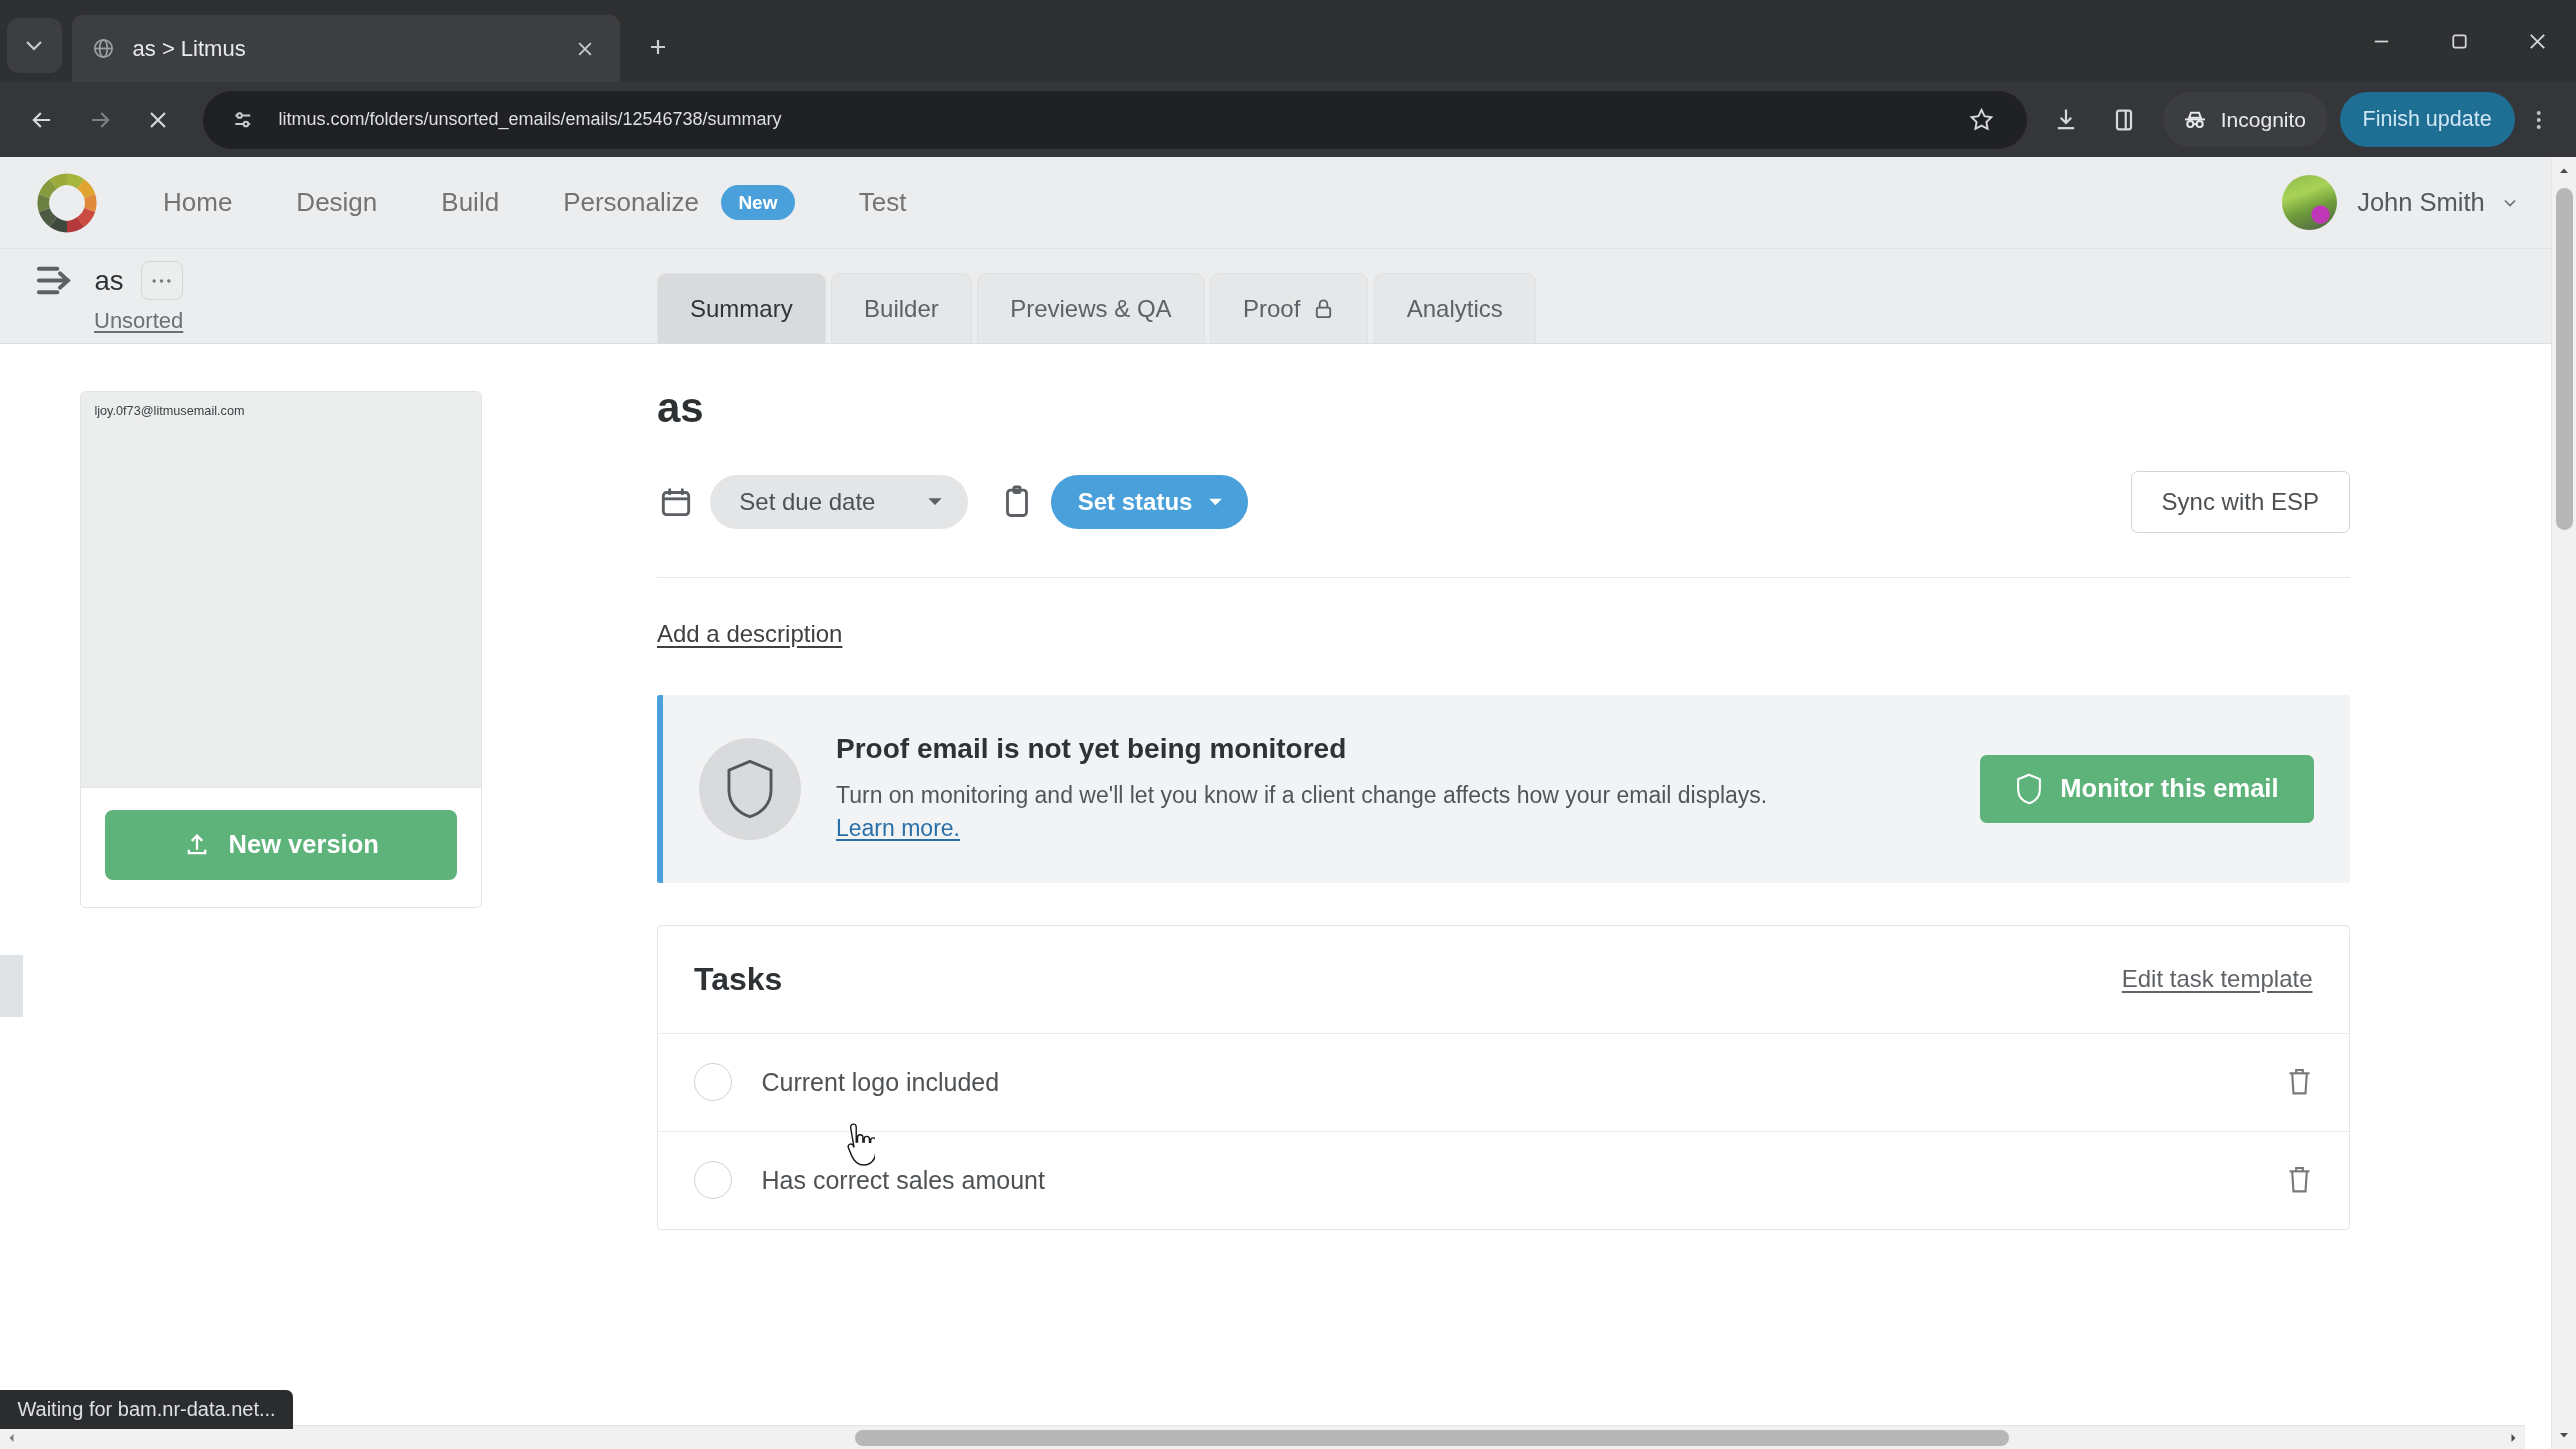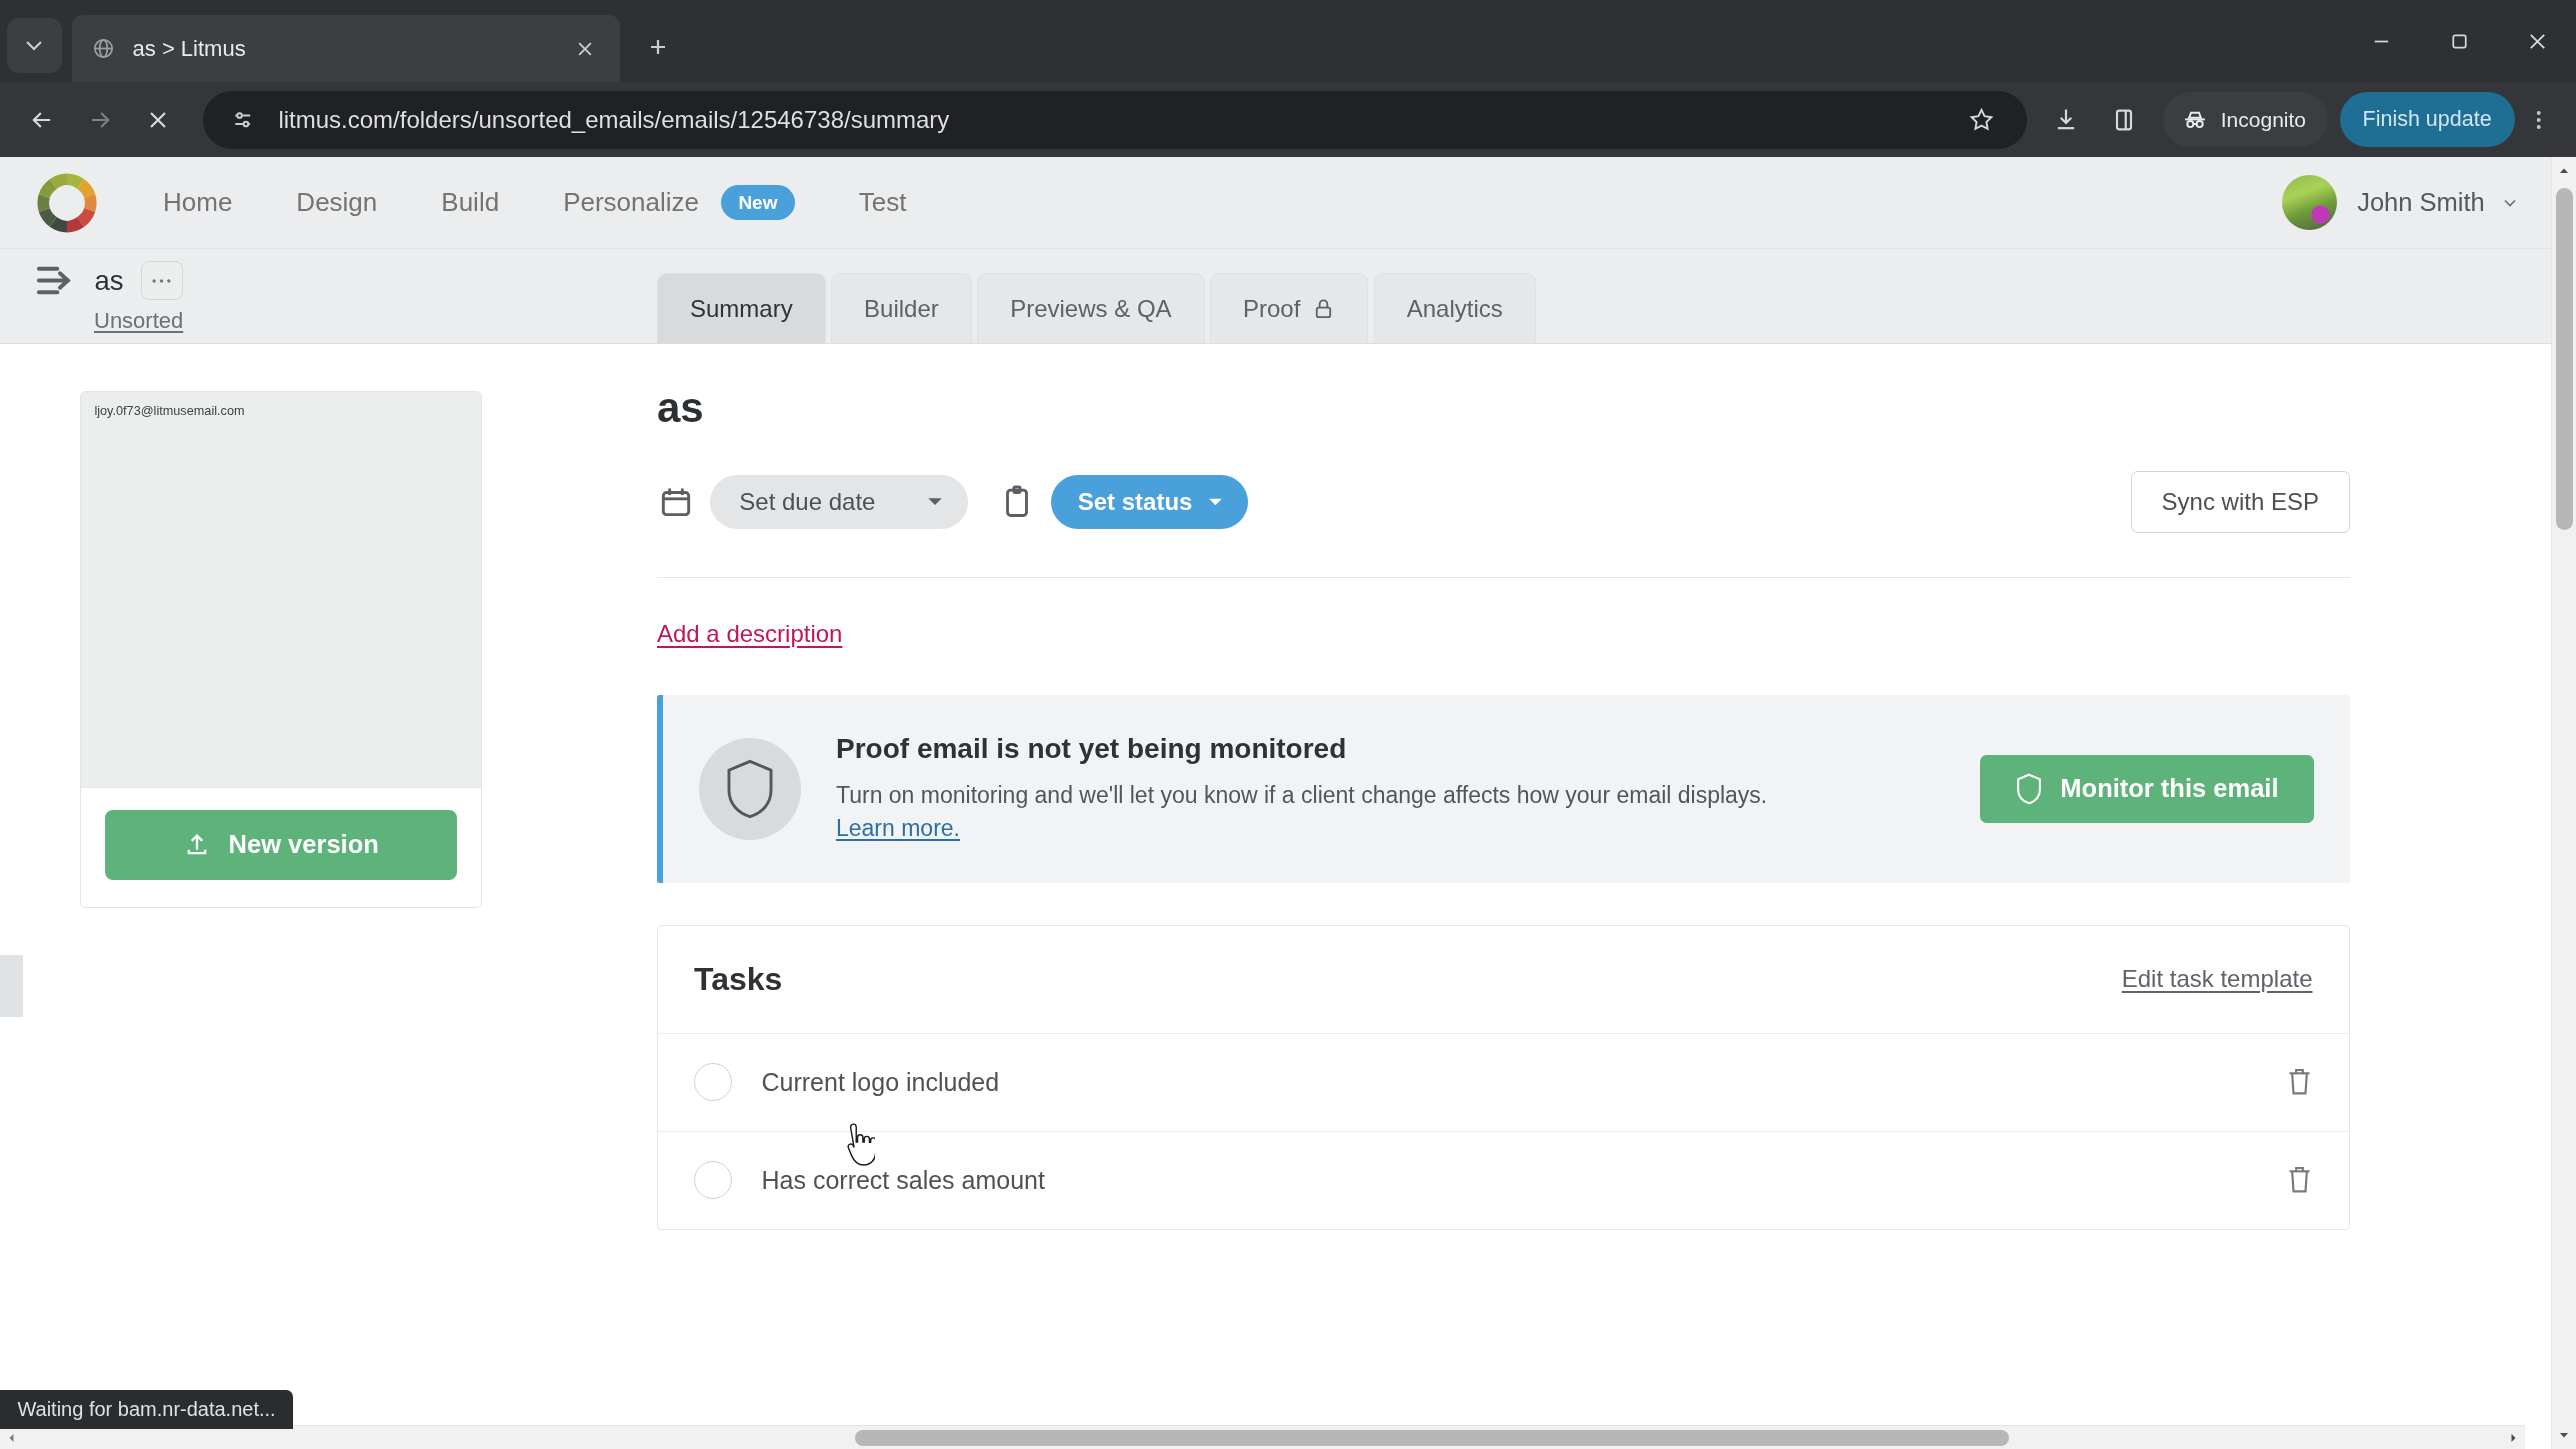--- a/index.html
+++ b/index.html
@@ -37,21 +37,21 @@
 
   .toolbar { height: 75px; background: #35363a; display: flex; align-items: center; padding: 0 13.4px; }
   .nav-btn { width: 58px; height: 58px; border-radius: 50%; display: flex; align-items: center; justify-content: center; flex: 0 0 auto; }
   .nav-btn svg { width: 28px; height: 28px; }
   .omnibox {
     flex: 1 1 auto; height: 58px; background: #202124; border-radius: 29.5px;
     display: flex; align-items: center; padding: 0 20px; margin: 0 9.4px 0 16px; min-width: 0;
   }
   .omni-icon { width: 39px; height: 39px; border-radius: 50%; display: flex; align-items: center; justify-content: center; flex: 0 0 auto; }
   .omni-icon svg { width: 25.5px; height: 25.5px; }
-  .omni-url { color: #dddfe2; font-size: 24px; margin-left: 16px; white-space: nowrap; overflow: hidden; flex: 1 1 auto; }
+  .omni-url { color: #dddfe2; font-size: 18px; margin-left: 16px; white-space: nowrap; overflow: hidden; flex: 1 1 auto; }
   .omni-star { width: 51px; height: 51px; display: flex; align-items: center; justify-content: center; flex: 0 0 auto; }
   .omni-star svg { width: 27px; height: 27px; }
   .tb-icon { width: 58px; height: 58px; display: flex; align-items: center; justify-content: center; flex: 0 0 auto; }
   .tb-icon svg { width: 28px; height: 28px; }
   .incognito-pill {
     height: 55px; border-radius: 29.5px; background: #3c3d40; display: flex; align-items: center;
     padding: 0 21.5px 0 17.4px; margin-left: 10.7px; flex: 0 0 auto;
   }
   .incognito-pill svg { width: 28px; height: 28px; flex: 0 0 auto; }
   .incognito-pill span { color: #e8eaed; font-size: 21px; margin-left: 12px; white-space: nowrap; }
@@ -147,21 +147,21 @@
     padding: 0 23px 0 27px; color: #fff; font-size: 24px; gap: 13.4px; font-weight: bold; white-space: nowrap;
   }
   .pill-status svg { width: 19px; height: 12px; }
   .btn-sync {
     margin-left: auto; height: 62px; border: 0.7px solid #d2d3d5; border-radius: 6.7px; background: #fff;
     display: flex; align-items: center; padding: 0 29.5px; color: #4d5053; font-size: 24px; white-space: nowrap;
   }
 
   .divider { height: 0.7px; background: #e6e7e8; margin: 44px 0 0; }
   .add-desc {
-    display: inline-block; margin-top: 42px; font-size: 24px; color: #be185d;
+    display: inline-block; margin-top: 42px; font-size: 24px; color: #404040;
     text-decoration: underline; text-underline-offset: 4px;
   }
 
   .monitor-card {
     margin-top: 47px; background: #f2f3f4; border-left: 6.7px solid #49a0db; border-radius: 2.7px;
     display: flex; align-items: center; padding: 38px 36px;
   }
   .shield-circle {
     width: 102px; height: 102px; border-radius: 50%; background: #d9dadc; flex: 0 0 auto;
     display: flex; align-items: center; justify-content: center;

